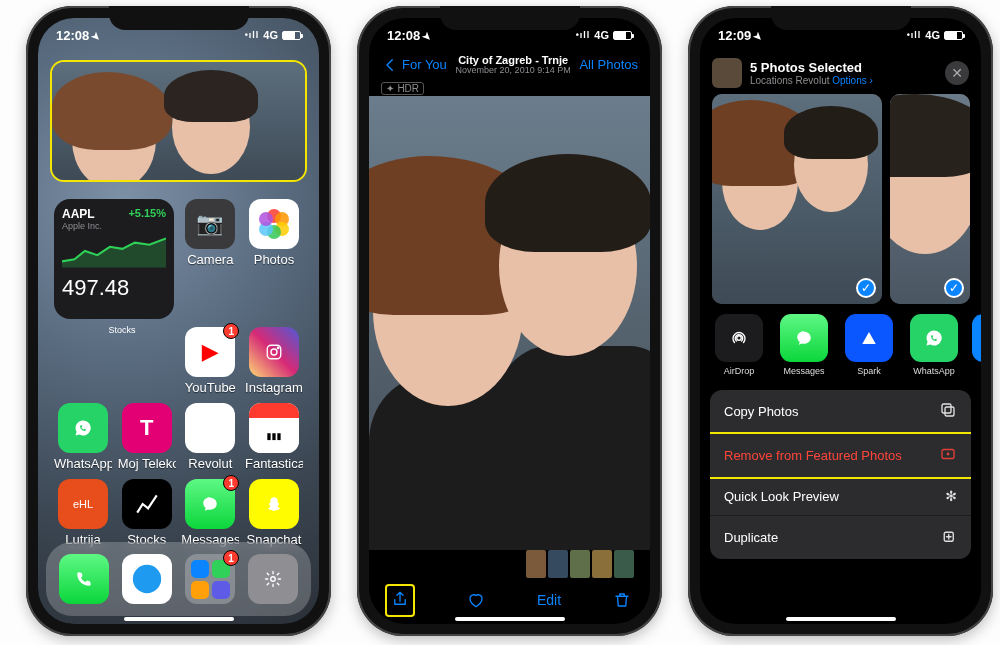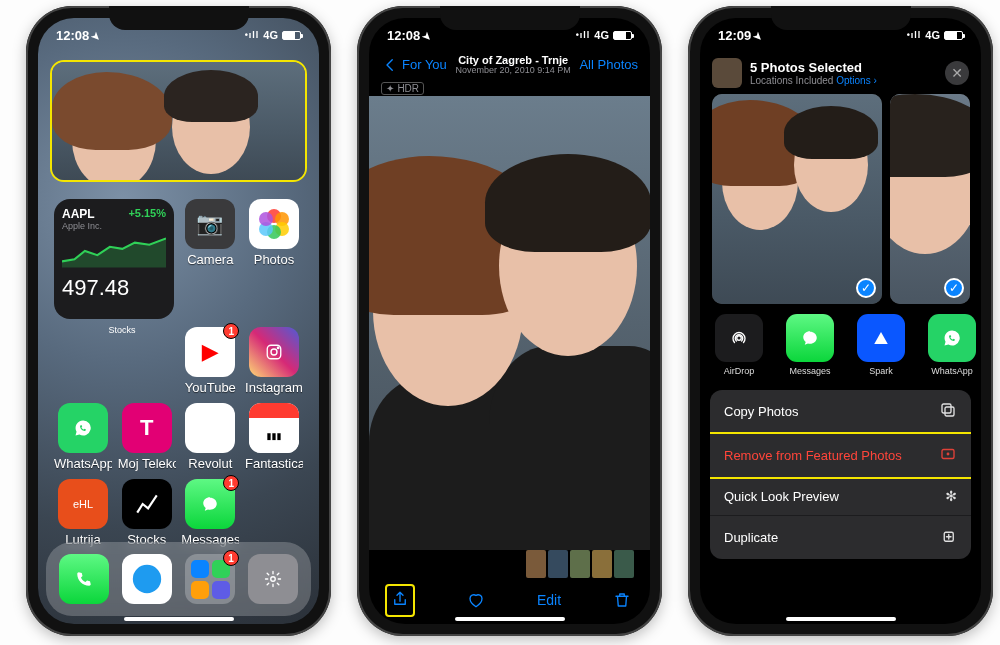--- a/index.html
+++ b/index.html
@@ -188,21 +188,21 @@
   .selthumb { flex:0 0 170px; border-radius:10px; overflow:hidden; position:relative; background:#444;}
   .selthumb .mall-bg{inset:0;}
   .selthumb .face.a{left:10px;top:40px;width:76px;height:96px;}
   .selthumb .face.a .hair{background:#6f3f24;inset:-34px -20px 46% -30px;border-radius:60% 70% 40% 40%;}
   .selthumb .face.b{left:82px;top:24px;width:74px;height:94px;}
   .selthumb .face.b .hair{background:#231d18;inset:-12px -10px 56% -10px;}
   .selthumb.part { flex:0 0 80px; }
   .selthumb.part .face.c{left:-20px;top:20px;width:110px;height:140px;background:#e8c0a8;}
   .selthumb.part .face.c .hair{background:#28221d;inset:-20px -10px 55% -30px;}
   .checkmark{position:absolute;bottom:6px;right:6px;width:20px;height:20px;border-radius:50%;background:#0a84ff;border:2px solid #fff;color:#fff;font-size:12px;display:flex;align-items:center;justify-content:center;}
-  .share-apps { display:flex; gap:17px; padding:10px 12px 6px; }
+  .share-apps { display:flex; gap:11px; padding:10px 12px 6px; }
   .share-apps .sa { flex:0 0 54px; text-align:center; }
   .share-apps .sa .tile { width:48px; height:48px; border-radius:11px; margin:0 auto 4px; display:flex;align-items:center;justify-content:center; color:#fff; font-size:20px;}
   .sa-airdrop{background:#1c1c1e;} .sa-msg{background:linear-gradient(#5ef884,#0bd63b);}
   .sa-spark{background:#0a57ff;} .sa-wa{background:#25d366;} .sa-me{background:#0a84ff;}
   .share-apps .sa .lbl { font-size:9px; color:#ddd; white-space:nowrap;}
   .actions { margin:8px 10px; background:#2c2c2e; border-radius:12px; overflow:hidden;}
   .actions .row {
     display:flex; justify-content:space-between; align-items:center;
     padding:11px 14px; font-size:13px; border-bottom:1px solid #1c1c1e;
     position:relative;
@@ -343,20 +343,28 @@
           <div class="lbl">Stocks</div>
         </div>
       <div class="appicon">
           <div class="tile t-msg">
             <svg class="icon" viewBox="0 0 24 24">
               <path d="M12 3C7 3 3 6.5 3 11c0 2.5 1.3 4.7 3.3 6.2L5 21l4.3-1.7c.9.2 1.8.3 2.7.3 5 0 9-3.5 9-8s-4-8-9-8z" fill="#fff" stroke="none"></path>
             </svg>
             <span class="badge">1</span>
           </div>
           <div class="lbl">Messages</div>
+        </div>
+      <div class="appicon">
+          <div class="tile t-snap">
+            <svg class="icon" viewBox="0 0 24 24">
+              <path d="M12 3c3 0 5 2 5 5v2c0 1 2 1 2 2s-2 1-2 3 3 2 3 3-3 2-4 2-2 1-4 1-3-1-4-1-4-1-4-2 3-1 3-3-2-2-2-3 2-1 2-2V8c0-3 2-5 5-5z" fill="#fff" stroke="none"></path>
+            </svg>
+          </div>
+          <div class="lbl">Snapchat</div>
         </div>
     </div>
 
     <div class="dots">● ○</div>
 
     <div class="dock">
       <div class="tile t-phone">
           <svg class="icon" viewBox="0 0 24 24">
             <path d="M5 3l4 1 1 4-2 2c1 3 3 5 6 6l2-2 4 1 1 4c0 1-1 2-2 2C10 21 3 14 3 5c0-1 1-2 2-2z" fill="#fff" stroke="none"></path>
           </svg>
@@ -471,21 +479,21 @@
           <span class="battery">
             <i></i>
           </span>
         </span>
     </div>
 
     <div class="sheet-hdr">
       <div class="thumb"></div>
       <div>
         <div class="ttl">5 Photos Selected</div>
-        <div class="sub"><span>Locations Included</span>  <span class="opt"><span>Options</span> ›</span></div>
+        <div class="sub"><span>Locations Revolut</span>  <span class="opt"><span>Options</span> ›</span></div>
       </div>
       <div class="closebtn">
           <span>✕</span>
         </div>
     </div>
 
     <div class="selstrip">
       <div class="selthumb">
         <div class="mall-bg"></div>
         <div class="face a">

